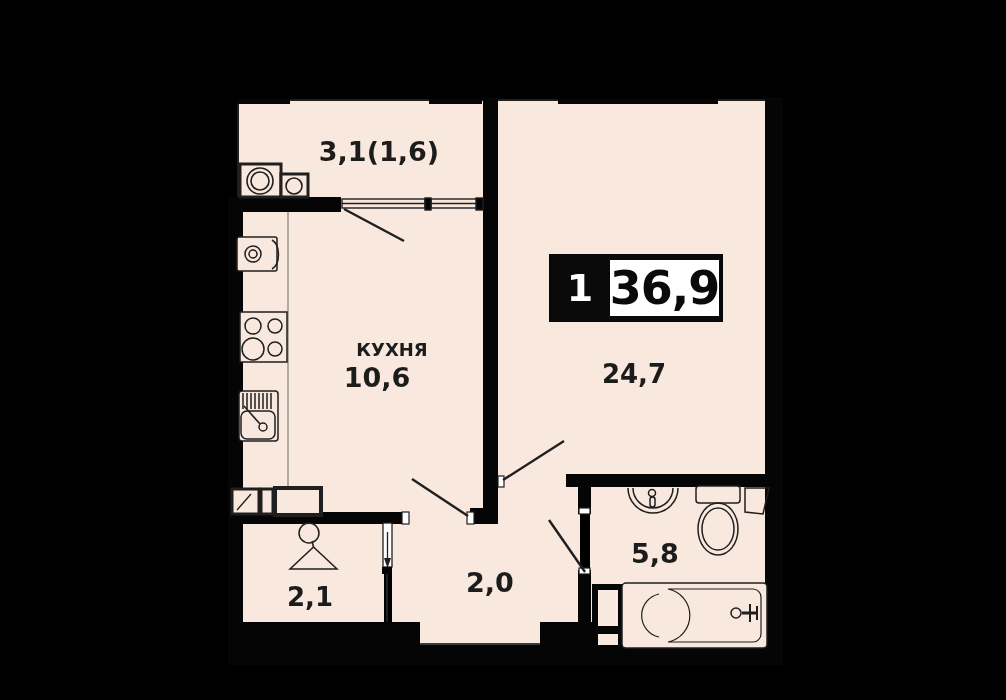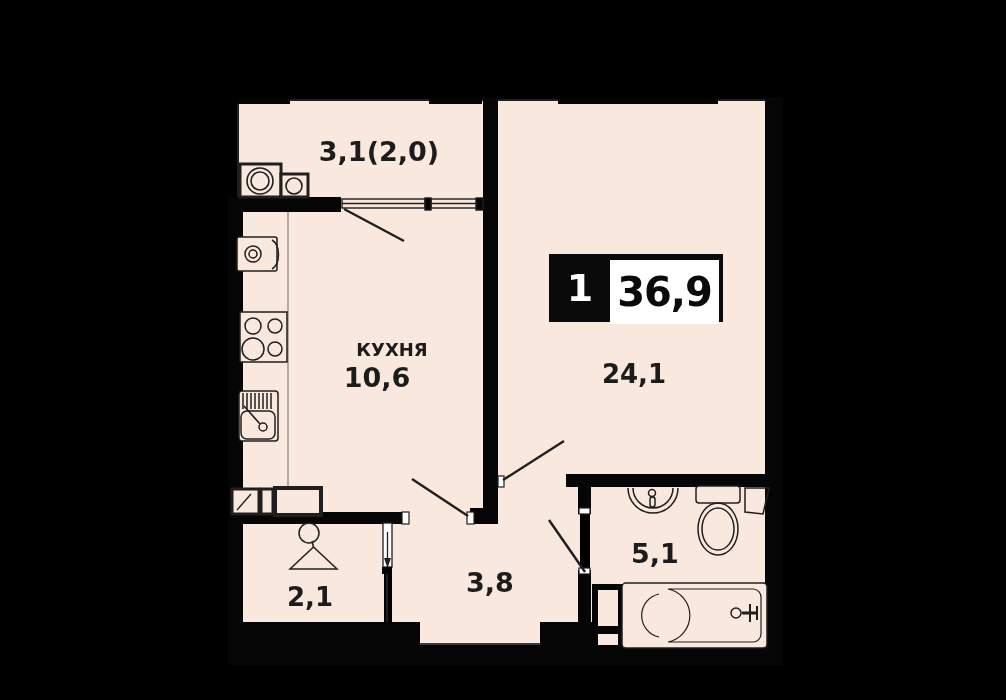--- a/index.html
+++ b/index.html
@@ -14,23 +14,23 @@
     font-family:"DejaVu Sans",sans-serif;line-height:1.05;white-space:nowrap;
     transform:translate(-50%,-50%);
   }
   .svg-layer{position:absolute;left:0;top:0;pointer-events:none;}
   .badge{position:absolute;left:549px;top:254px;width:174px;height:68px;background:#0a0a0a;}
   .badge-count{
     position:absolute;left:0;top:0;width:62px;height:68px;display:flex;
     align-items:center;justify-content:center;color:#fff;font-weight:700;font-size:38px;
   }
   .badge-panel{
-    position:absolute;left:61px;top:6px;width:109px;height:64px;background:#fff;
+    position:absolute;left:61px;top:6px;width:109px;height:56px;background:#fff;
     display:flex;align-items:center;justify-content:center;color:#0a0a0a;
-    font-weight:700;font-size:40px;letter-spacing:-1px;
+    font-weight:700;font-size:46px;letter-spacing:-1px;
   }
 </style>
 </head>
 <body>
 
 <div class="canvas">
 
   <div class="floor" style="left:237px;top:99px;width:245px;height:113px;border-top:2px solid #1f1f1f;border-left:2px solid #1f1f1f;"></div>
   <div class="floor" style="left:497px;top:99px;width:268px;height:388px;border-top:2px solid #1f1f1f;"></div>
   <div class="floor" style="left:243px;top:212px;width:240px;height:312px;"></div>
@@ -175,31 +175,31 @@
         <path d="M 668 589 H 753 A 8 8 0 0 1 761 597 V 634 A 8 8 0 0 1 753 642 H 668 A 27 27 0 0 0 668 589 Z" stroke-width="1.2"></path>
         <path d="M 659 594 A 22 22 0 0 0 659 637" stroke-width="1.2"></path>
         <circle cx="736" cy="613" r="5"></circle>
         <line x1="742" y1="613" x2="756" y2="613" stroke-width="3"></line>
         <line x1="750" y1="604" x2="750" y2="622" stroke-width="2"></line>
         <line x1="757" y1="606" x2="757" y2="620" stroke-width="2"></line>
       </g>
     </g>
   </svg>
 
-  <div class="label" style="left:379px;top:152px;font-size:27px;">3,1(2,0)</div>
+  <div class="label" style="left:379px;top:152px;font-size:27px;">3,1(1,6)</div>
 
   <div class="label" style="left:392px;top:350px;font-size:18px;">КУХНЯ</div>
   <div class="label" style="left:377px;top:378px;font-size:27px;">10,6</div>
 
-  <div class="label" style="left:634px;top:375px;font-size:26px;">24,1</div>
+  <div class="label" style="left:634px;top:375px;font-size:26px;">24,7</div>
 
   <div class="label" style="left:310px;top:598px;font-size:26px;">2,1</div>
 
-  <div class="label" style="left:490px;top:583px;font-size:27px;">3,8</div>
-
-  <div class="label" style="left:655px;top:554px;font-size:27px;">5,1</div>
+  <div class="label" style="left:490px;top:583px;font-size:27px;">2,0</div>
+
+  <div class="label" style="left:655px;top:554px;font-size:27px;">5,8</div>
 
   <div class="badge">
     <div class="badge-count">1</div>
     <div class="badge-panel">36,9</div>
   </div>
 
 </div>
 
 </body></html>

